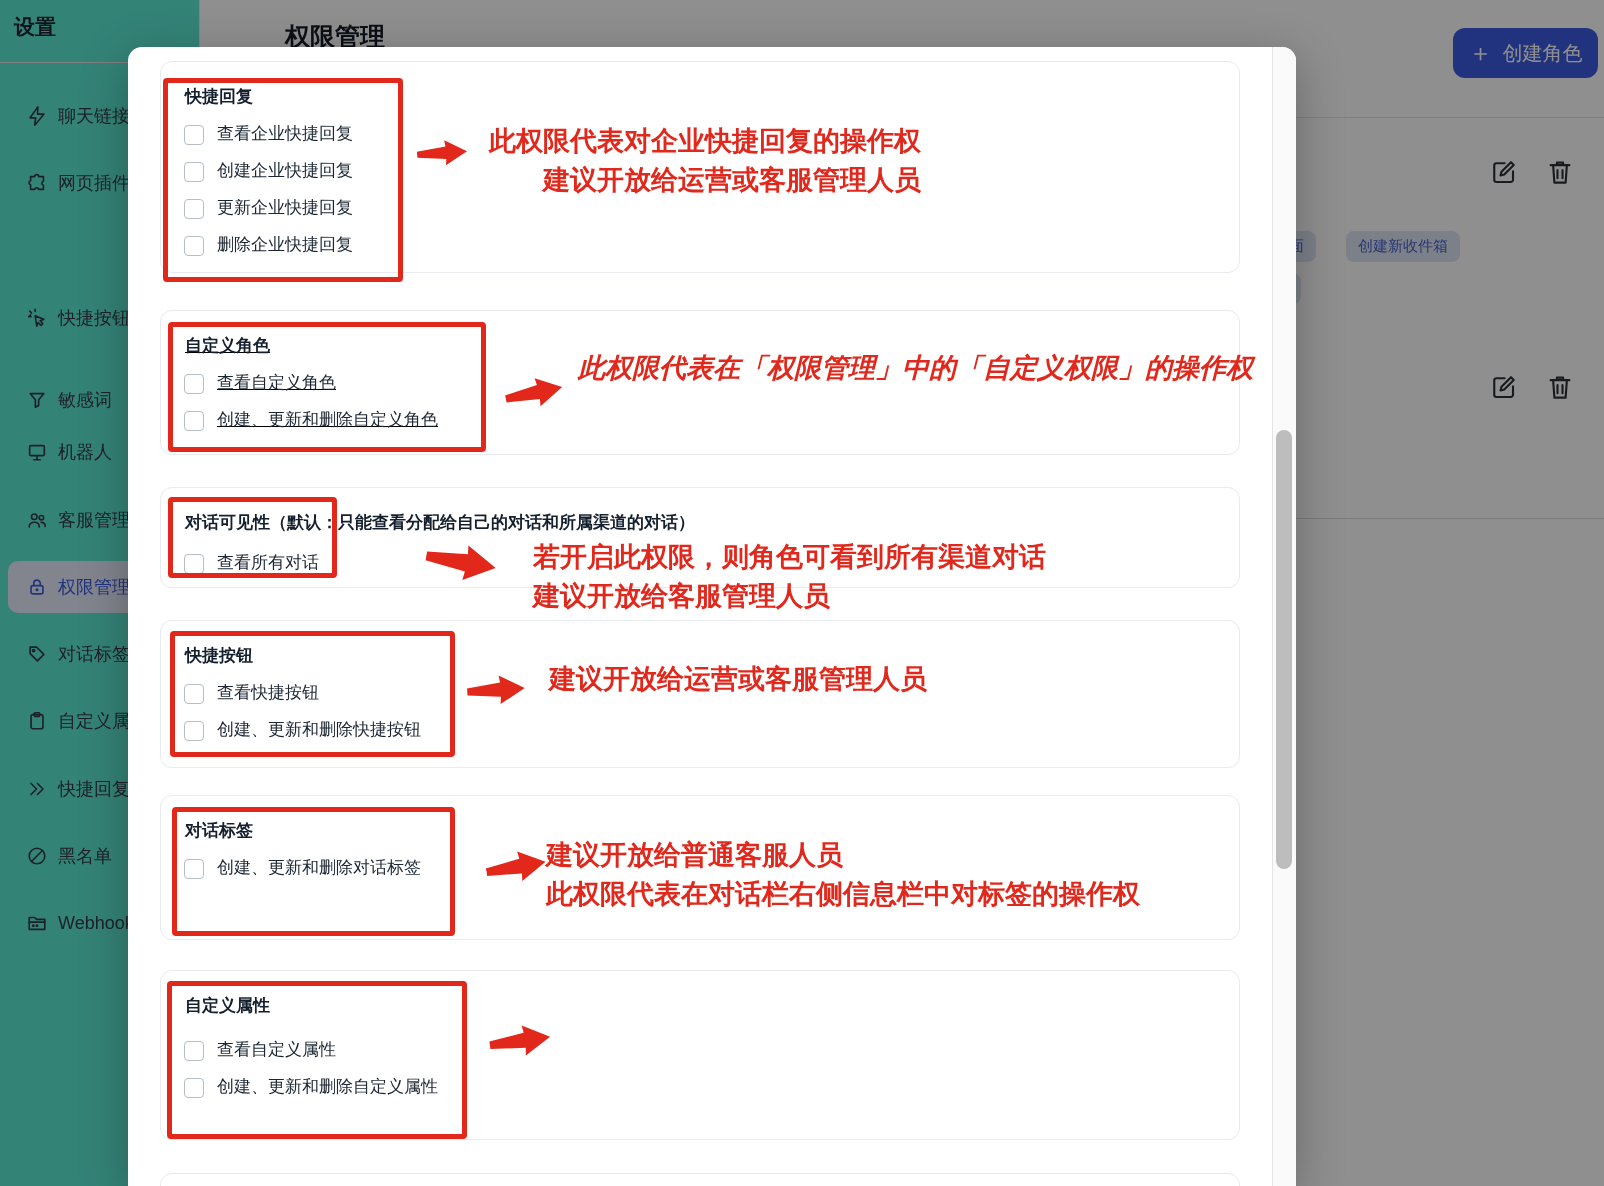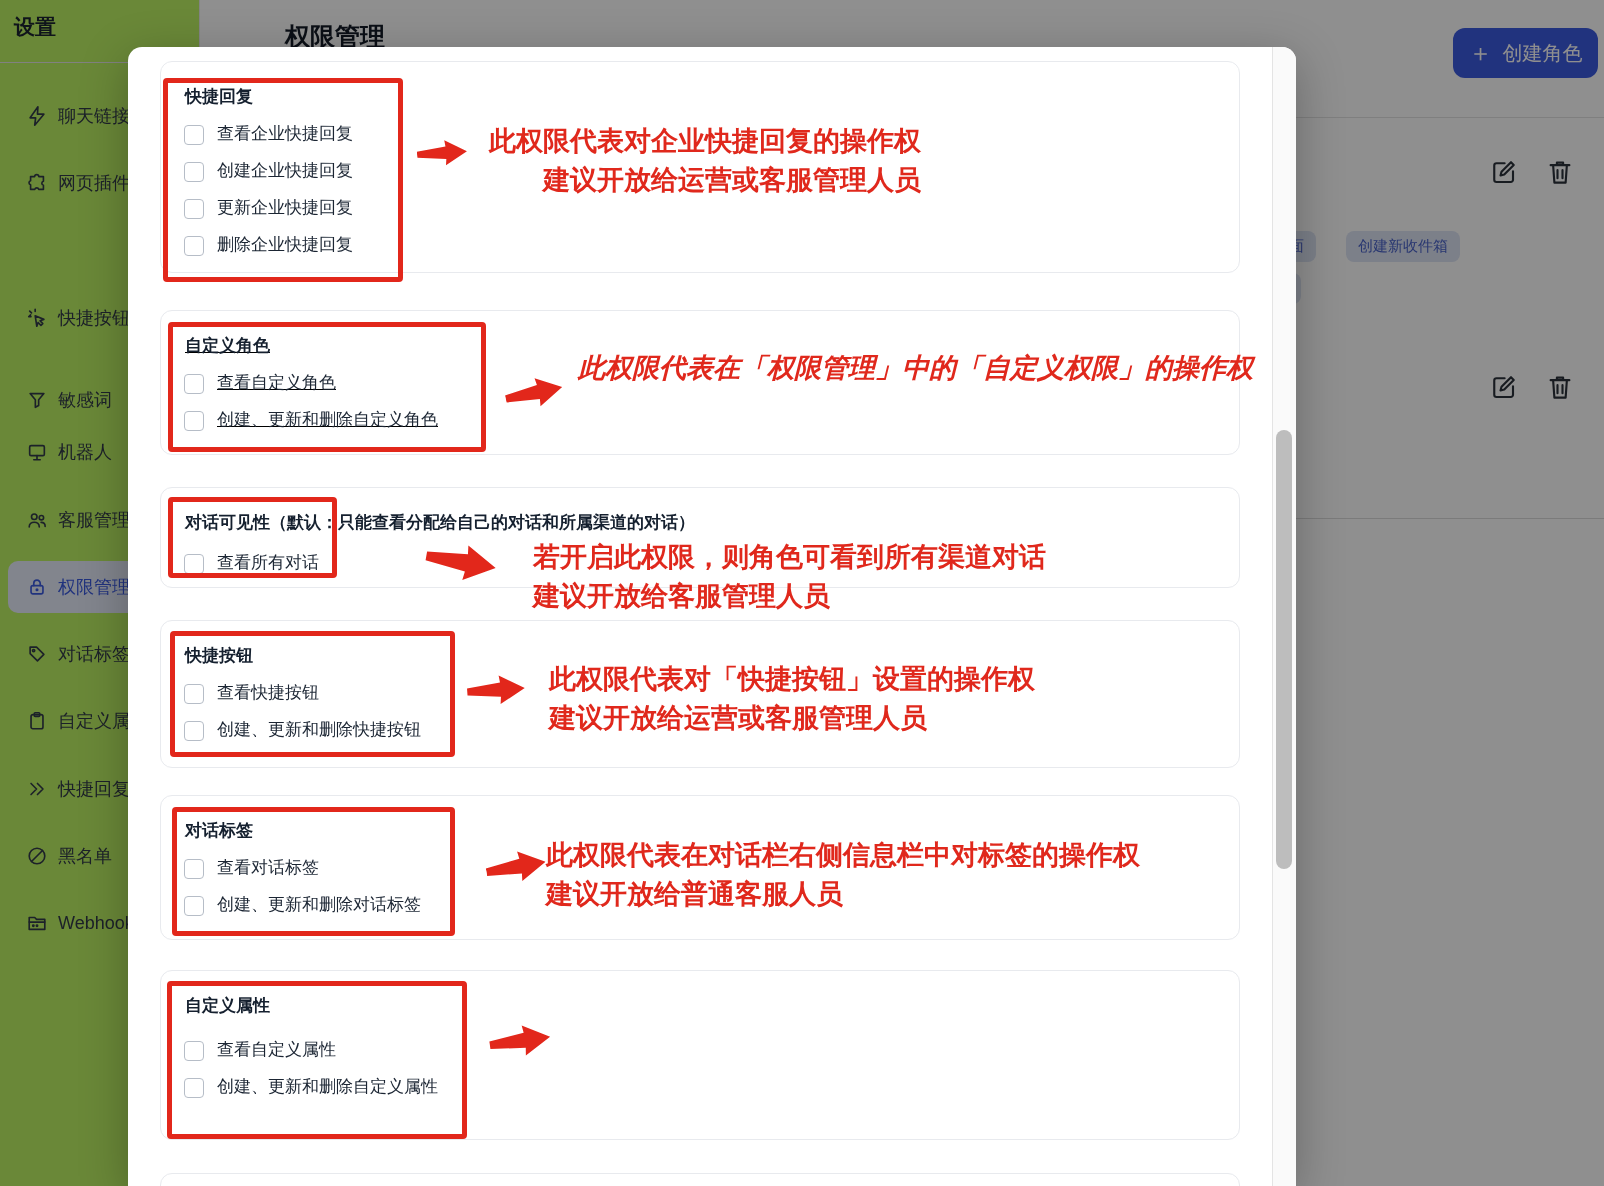--- a/index.html
+++ b/index.html
@@ -2,21 +2,21 @@
 <html><head>
 <meta charset="utf-8">
 <style>
   * { margin:0; padding:0; box-sizing:border-box; }
   html,body { width:1604px; height:1186px; overflow:hidden; background:#fff;
     font-family:"Liberation Sans","DejaVu Sans",sans-serif; }
   .stage { position:relative; width:1604px; height:1186px; }
 
   
   .base { position:absolute; inset:0; background:#fff; }
-  .sidebar { position:absolute; left:0; top:0; width:200px; height:1186px; background:#bef264; border-right:1px solid #ececec;text-decoration:underline; }
+  .sidebar { position:absolute; left:0; top:0; width:200px; height:1186px; background:#5eead4; border-right:1px solid #ececec;text-decoration:underline; }
   .sidebar-title { position:absolute; left:14px; top:13px; font-size:21px; font-weight:700; color:#1b2430; }
   .sidebar-sep { position:absolute; left:0; top:62px; width:200px; height:1px; background:#e7e7e7; }
   .nav-item { position:absolute; left:0; width:200px; height:40px; display:flex; align-items:center; color:#333c4a; }
   .nav-item .nicon { position:absolute; left:26px; width:22px; height:22px; display:flex; }
   .nav-item .nlabel { position:absolute; left:58px; font-size:18px; font-weight:500; white-space:nowrap; }
   .nav-pill { position:absolute; left:8px; top:561px; width:140px; height:52px; background:#e8eefc; border-radius:10px; }
   .nav-item.selected { color:#3c5be0; }
   svg.ic { width:100%; height:100%; stroke:currentColor; fill:none; stroke-width:1.8; stroke-linecap:round; stroke-linejoin:round; }
 
   .page-title { position:absolute; left:285px; top:20px; font-size:25px; font-weight:700; color:#141c28; }
@@ -270,24 +270,20 @@
       <div class="cbrow">
           <span class="checkbox"></span>
           <span class="cbl">创建、更新和删除快捷按钮</span>
         </div>
     </div>
 
     <div class="card" style="top:748px; height:145px;">
       <div class="card-title">对话标签</div>
       <div class="cbrow">
           <span class="checkbox"></span>
-          <span class="cbl">查看对话标签</span>
-        </div>
-      <div class="cbrow">
-          <span class="checkbox"></span>
           <span class="cbl">创建、更新和删除对话标签</span>
         </div>
     </div>
 
     <div class="card" style="top:923px; height:170px;">
       <div class="card-title">自定义属性</div>
       <div class="cbrow" style="margin-top:20px">
           <span class="checkbox"></span>
           <span class="cbl">查看自定义属性</span>
         </div>
@@ -342,25 +338,24 @@
       <div>建议开放给运营或客服管理人员</div>
     </div>
     <div class="ann" style="left:450px; top:302px;font-style:italic;">
       <div>此权限代表在「权限管理」中的「自定义权限」的操作权</div>
     </div>
     <div class="ann" style="left:405px; top:491px;">
       <div>若开启此权限，则角色可看到所有渠道对话</div>
       <div>建议开放给客服管理人员</div>
     </div>
     <div class="ann" style="left:421px; top:613px;">
-      <div>此权限代表对「快捷按钮」设置的操作权</div>
       <div>建议开放给运营或客服管理人员</div>
     </div>
     <div class="ann" style="left:418px; top:789px;">
+      <div>建议开放给普通客服人员</div>
       <div>此权限代表在对话栏右侧信息栏中对标签的操作权</div>
-      <div>建议开放给普通客服人员</div>
     </div>
 
     <div class="gutter"></div>
     <div class="scroll-thumb"></div>
   </div>
 
 </div>
 
 </body></html>

